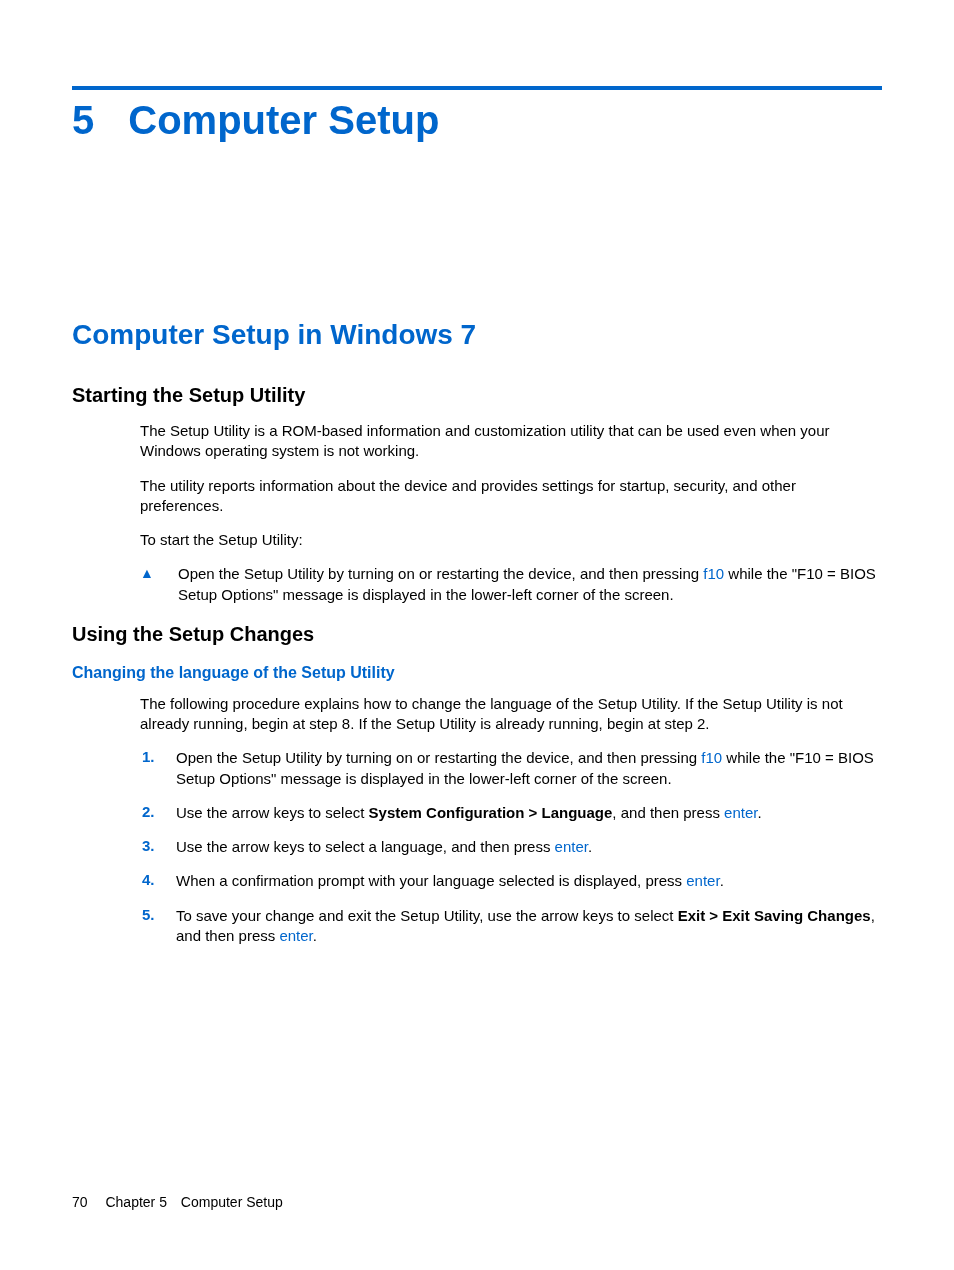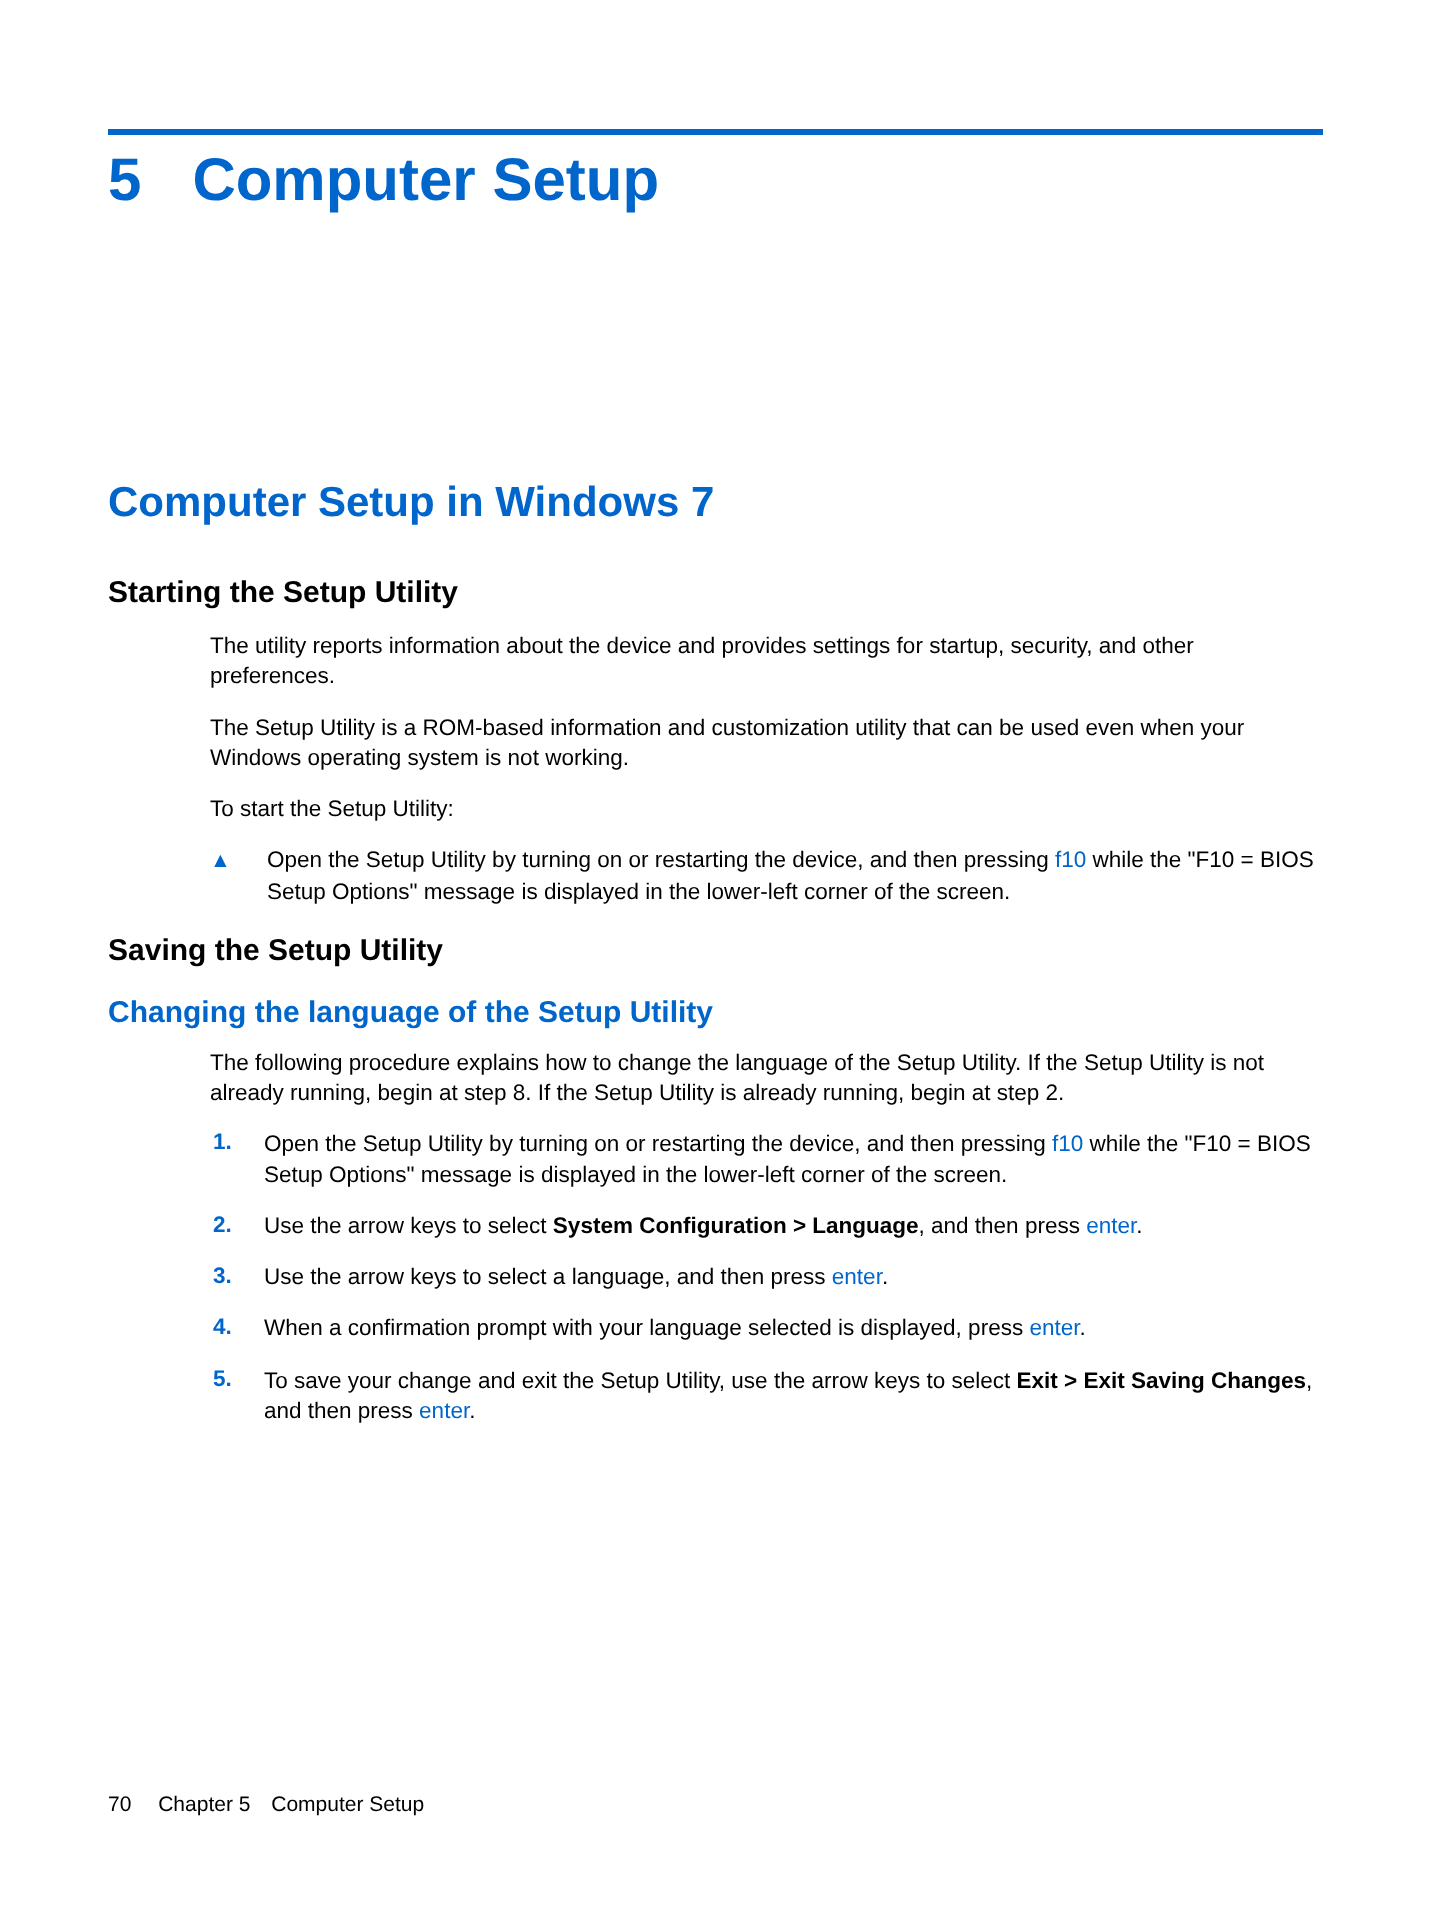--- a/index.html
+++ b/index.html
@@ -51,21 +51,21 @@
   h3.subsection {
     font-family: Arial, Helvetica, sans-serif;
     font-weight: bold;
     font-size: 20px;
     color: #000000;
     margin: 18px 0 14px 0;
   }
   h4.subsub {
     font-family: Arial, Helvetica, sans-serif;
     font-weight: bold;
-    font-size: 20px;
+    font-size: 16px;
     color: #0066cc;
     margin: 18px 0 12px 0;
   }
   .body-indent {
     margin-left: 68px;
   }
   p.body {
     line-height: 1.35;
     margin: 0 0 14px 0;
   }
@@ -127,33 +127,33 @@
   <div class="chapter-row">
     <div class="chapter-num">5</div>
     <div class="chapter-title">Computer Setup</div>
   </div>
 
   <h2 class="section">Computer Setup in Windows 7</h2>
 
   <h3 class="subsection">Starting the Setup Utility</h3>
 
   <div class="body-indent">
+    <p class="body">The Setup Utility is a ROM-based information and customization utility that can be used even when your Windows operating system is not working.</p>
     <p class="body">The utility reports information about the device and provides settings for startup, security, and other preferences.</p>
-    <p class="body">The Setup Utility is a ROM-based information and customization utility that can be used even when your Windows operating system is not working.</p>
     <p class="body">To start the Setup Utility:</p>
   </div>
 
   <div class="bullet-row">
     <div class="bullet-marker">▲</div>
     <div class="bullet-text">
       <span>Open the Setup Utility by turning on or restarting the device, and then pressing </span><span class="key">f10</span><span> while the "F10 = BIOS Setup Options" message is displayed in the lower-left corner of the screen.</span>
     </div>
   </div>
 
-  <h3 class="subsection">Saving the Setup Utility</h3>
+  <h3 class="subsection">Using the Setup Changes</h3>
   <h4 class="subsub">Changing the language of the Setup Utility</h4>
 
   <div class="body-indent">
     <p class="body">The following procedure explains how to change the language of the Setup Utility. If the Setup Utility is not already running, begin at step 8. If the Setup Utility is already running, begin at step 2.</p>
   </div>
 
   <div class="step-row">
     <div class="step-num">1.</div>
     <div class="step-text">
       <span>Open the Setup Utility by turning on or restarting the device, and then pressing </span><span class="key">f10</span><span> while the "F10 = BIOS Setup Options" message is displayed in the lower-left corner of the screen.</span>

